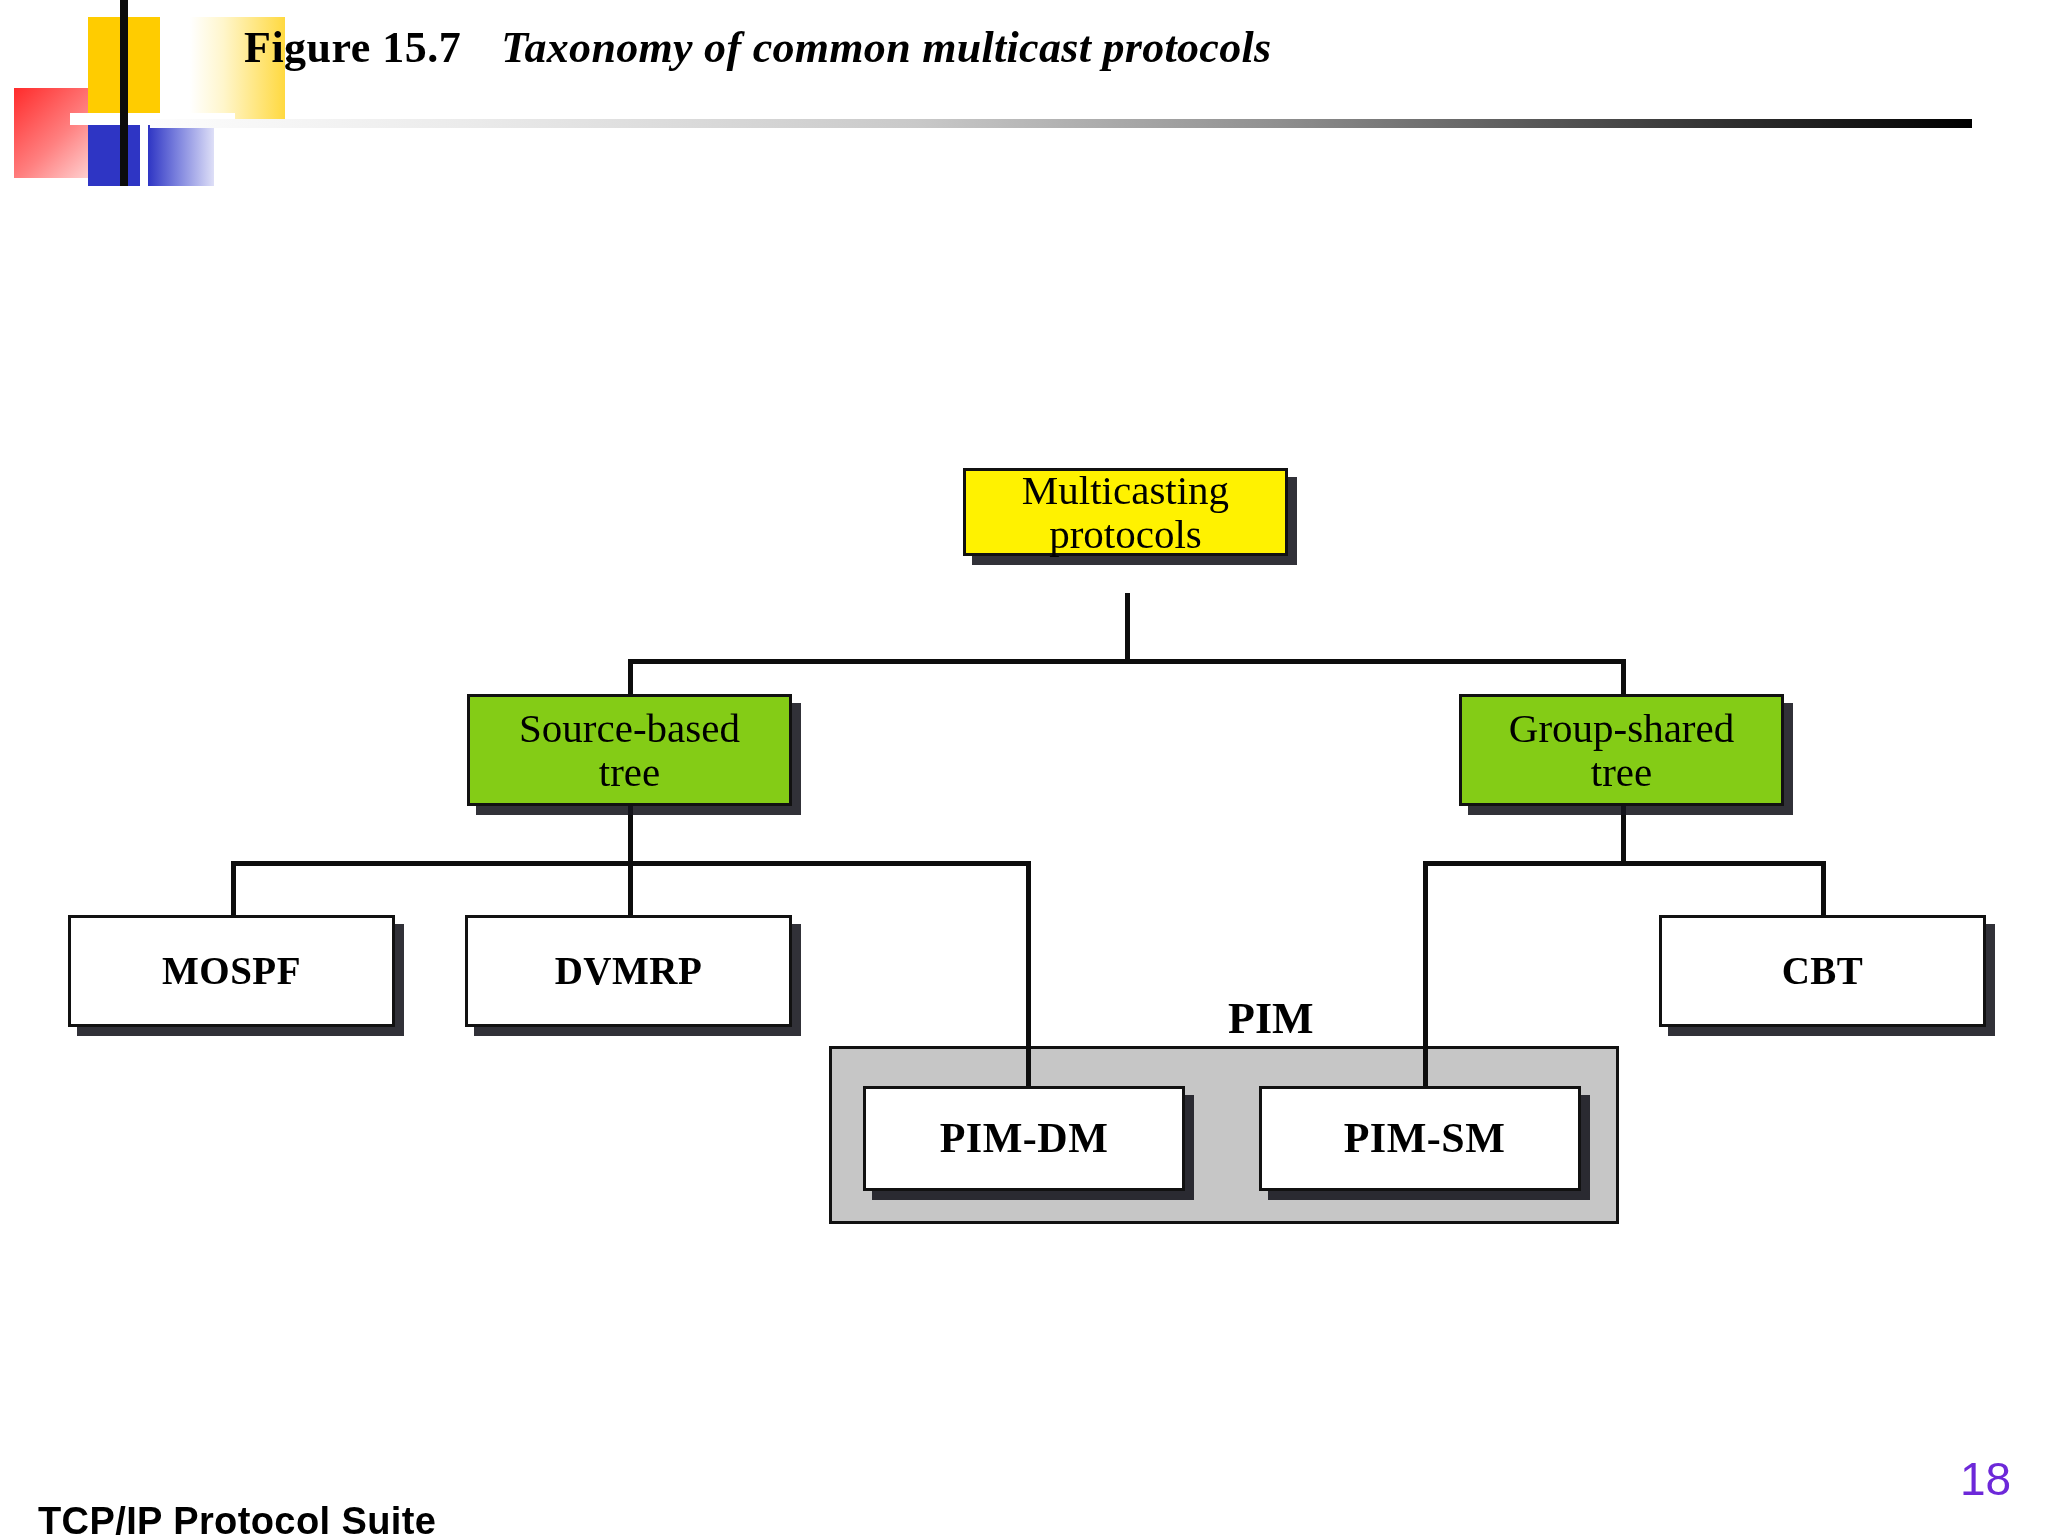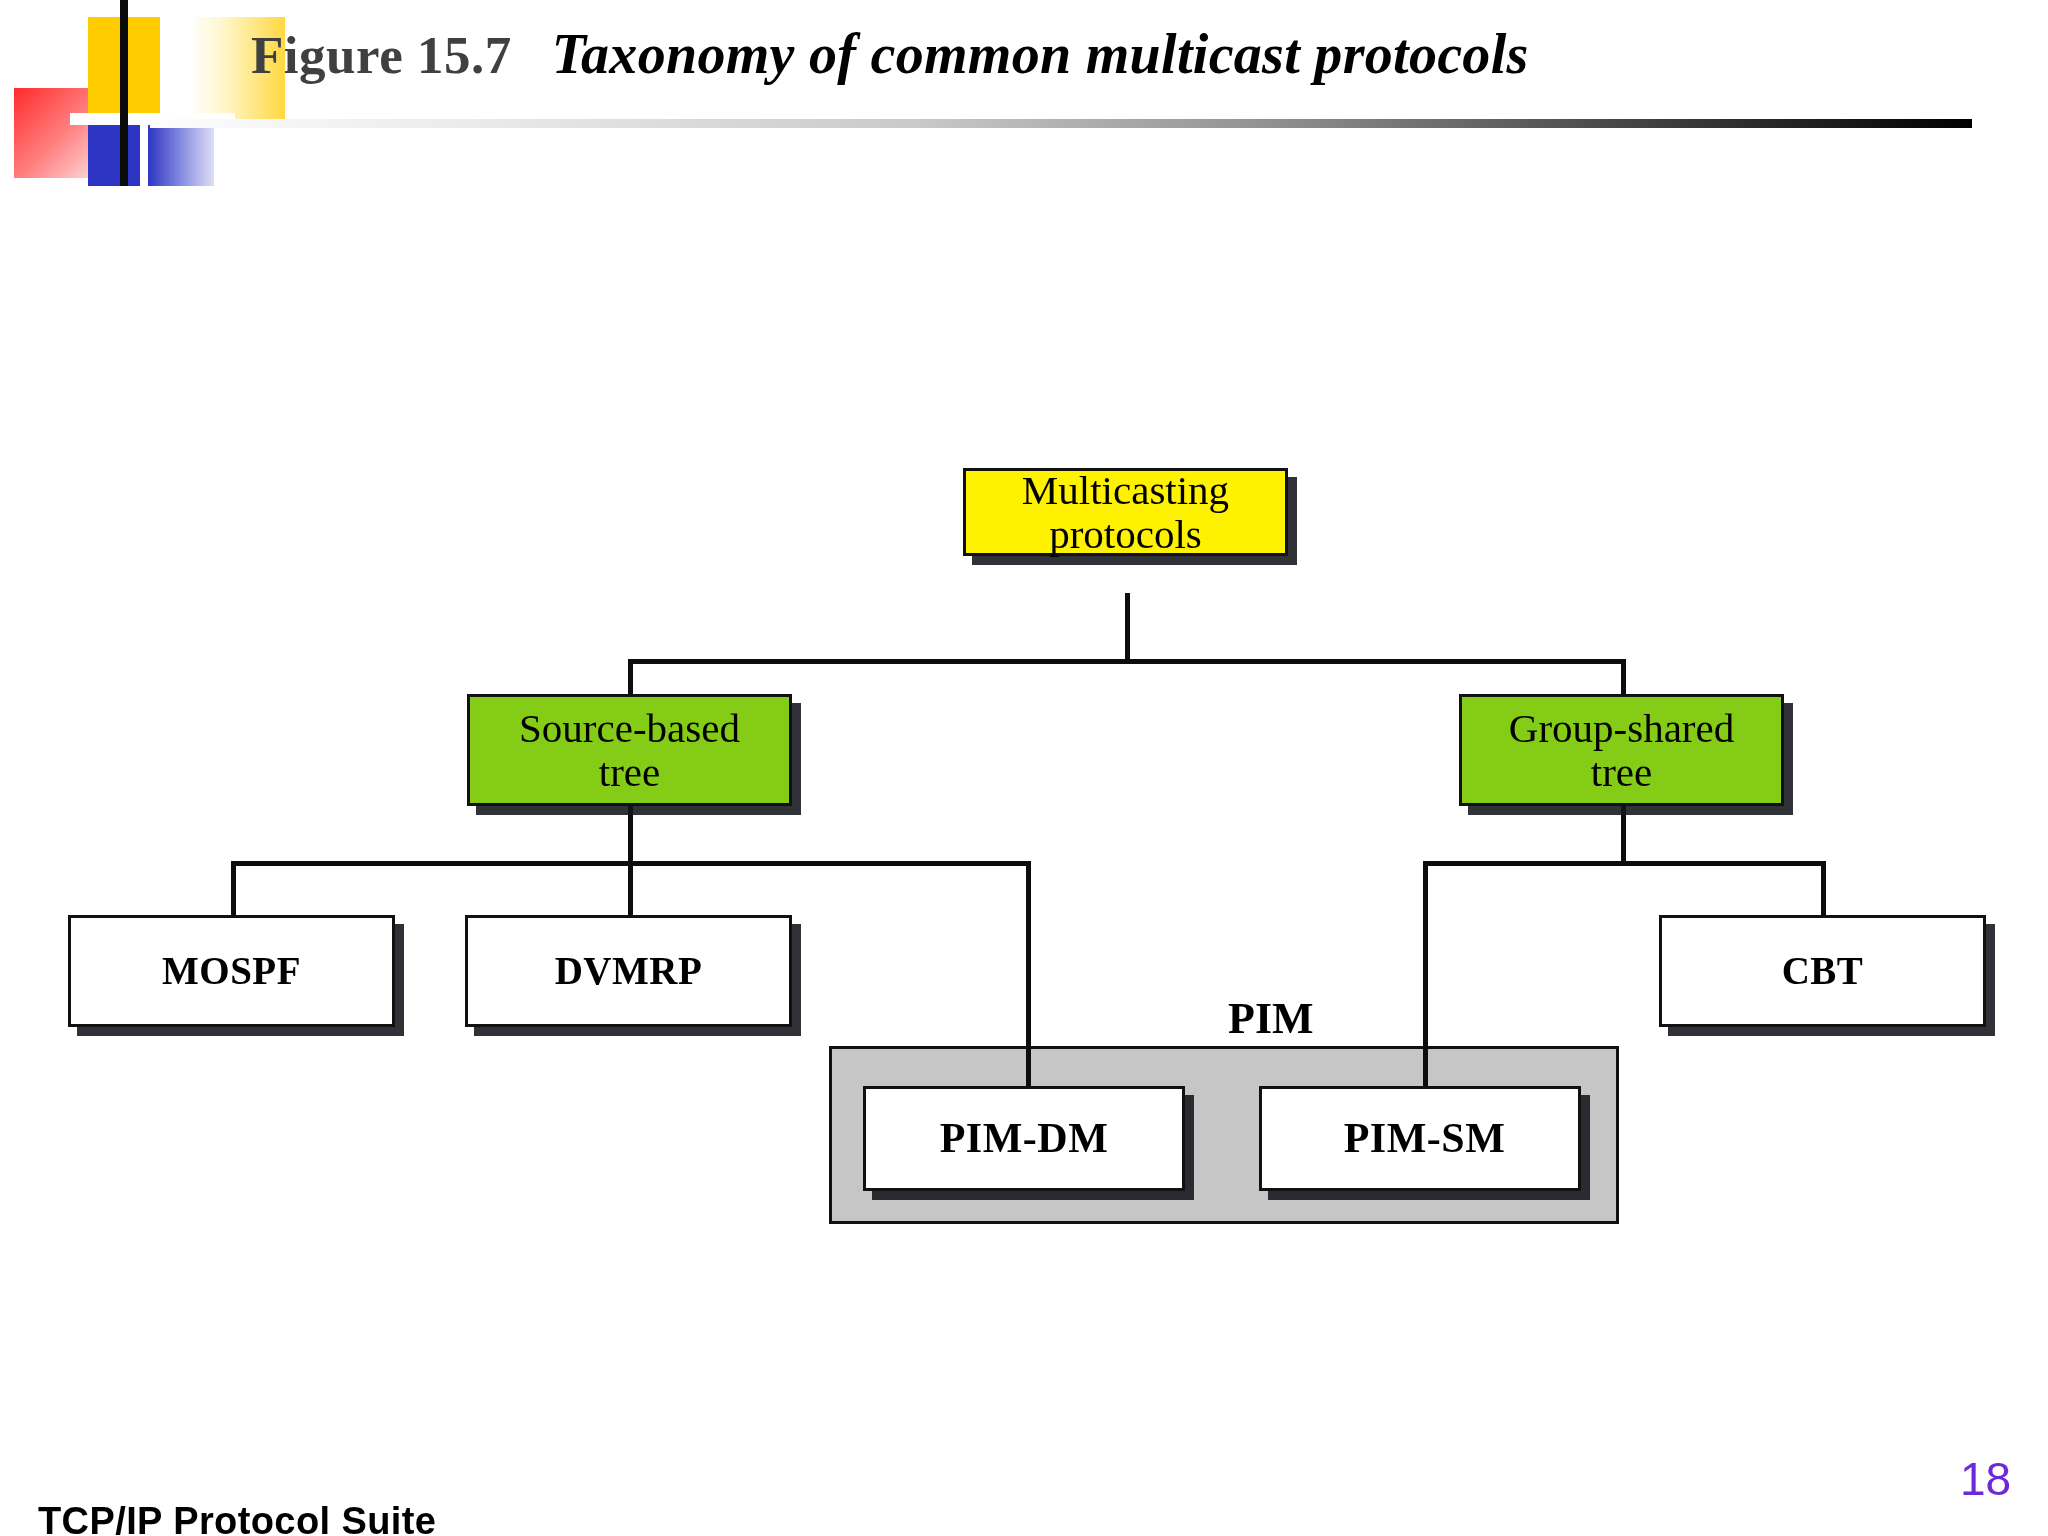--- a/index.html
+++ b/index.html
@@ -77,30 +77,29 @@
   
   .title-wrap {
     position: absolute;
     left: 244px;
     top: 22px;
     white-space: nowrap;
   }
   .title-fig {
     font-family: "Liberation Serif", "DejaVu Serif", serif;
     font-weight: bold;
-    font-size: 53px;
-    color: #404040;
+    font-size: 44px;
+    color: #000000;
     letter-spacing: 0.5px;
-    margin-left: 7px;
   }
   .title-rest {
     font-family: "Liberation Serif", "DejaVu Serif", serif;
     font-weight: bold;
     font-style: italic;
-    font-size: 56px;
+    font-size: 44px;
     color: #000000;
     margin-left: 40px;
     letter-spacing: 0.3px;
   }
 
   
   .header-rule {
     position: absolute;
     left: 150px;
     top: 119px;

